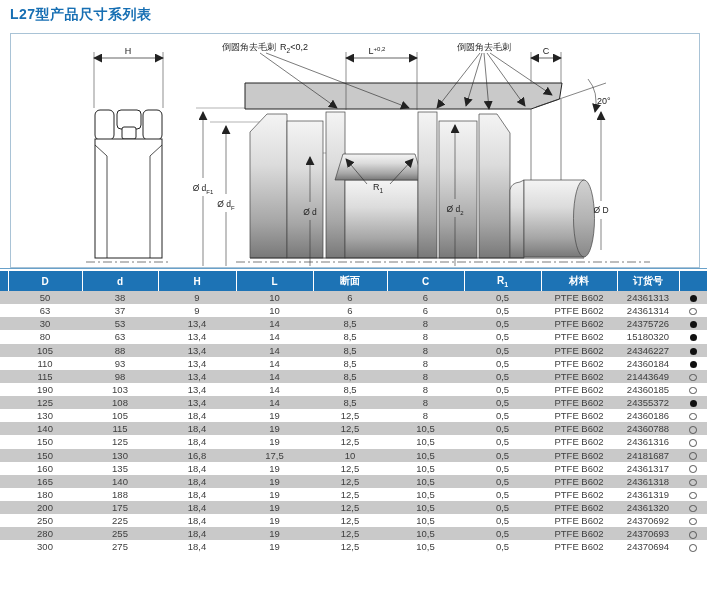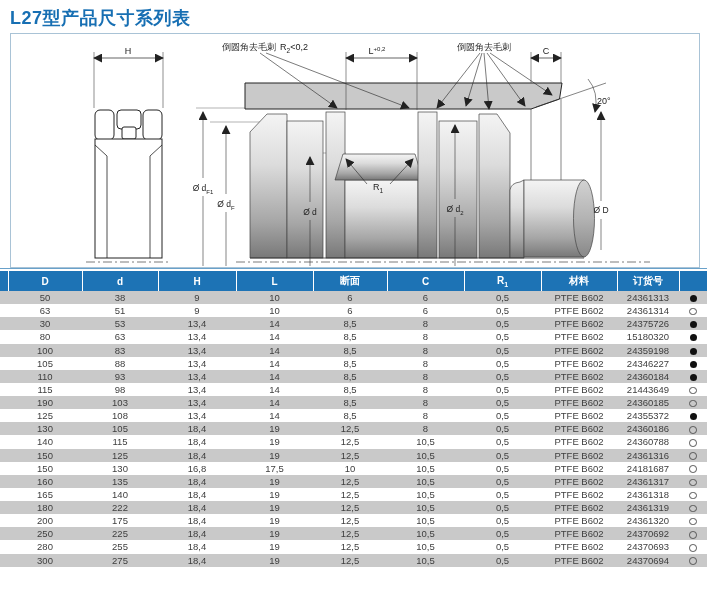--- a/index.html
+++ b/index.html
@@ -1,18 +1,18 @@
 <!DOCTYPE html>
 <html><head>
 <meta charset="utf-8">
 <style>
   html,body{margin:0;padding:0;background:#fff;}
   body{width:707px;height:593px;position:relative;overflow:hidden;
        font-family:"Liberation Sans",sans-serif;-webkit-font-smoothing:antialiased;}
-  .title{position:absolute;left:10px;top:6px;font-size:18px;font-weight:bold;
+  .title{position:absolute;left:10px;top:6px;font-size:14px;font-weight:bold;
          color:#176fb3;letter-spacing:.5px;}
   .drawing{position:absolute;left:0;top:0;}
   svg text{font-family:"Liberation Sans",sans-serif;fill:#222;}
   .table-wrap{position:absolute;left:0;top:268px;width:707px;background:#fff;
               border-top:1px solid #69a1ca;padding-top:2px;}
   table{border-collapse:collapse;table-layout:fixed;width:707px;}
   th{background:#1d73b5;color:#fff;font-size:10px;font-weight:700;height:20px;
      padding:0;text-align:center;vertical-align:middle;border-right:1px solid #fff;}
   th:last-child{border-right:none;}
   td{text-align:center;font-size:9.5px;color:#3e3e3e;height:13.13px;line-height:13px;
@@ -194,21 +194,21 @@
     <td>6</td>
     <td>6</td>
     <td>0,5</td>
     <td>PTFE B602</td>
     <td>24361313</td>
     <td><span class="dot filled"></span></td>
   </tr>
         <tr>
     <td></td>
     <td>63</td>
-    <td>51</td>
+    <td>37</td>
     <td>9</td>
     <td>10</td>
     <td>6</td>
     <td>6</td>
     <td>0,5</td>
     <td>PTFE B602</td>
     <td>24361314</td>
     <td><span class="dot open"></span></td>
   </tr>
         <tr>
@@ -228,33 +228,20 @@
     <td></td>
     <td>80</td>
     <td>63</td>
     <td>13,4</td>
     <td>14</td>
     <td>8,5</td>
     <td>8</td>
     <td>0,5</td>
     <td>PTFE B602</td>
     <td>15180320</td>
-    <td><span class="dot filled"></span></td>
-  </tr>
-        <tr>
-    <td></td>
-    <td>100</td>
-    <td>83</td>
-    <td>13,4</td>
-    <td>14</td>
-    <td>8,5</td>
-    <td>8</td>
-    <td>0,5</td>
-    <td>PTFE B602</td>
-    <td>24359198</td>
     <td><span class="dot filled"></span></td>
   </tr>
         <tr>
     <td></td>
     <td>105</td>
     <td>88</td>
     <td>13,4</td>
     <td>14</td>
     <td>8,5</td>
     <td>8</td>
@@ -389,21 +376,21 @@
     <td>12,5</td>
     <td>10,5</td>
     <td>0,5</td>
     <td>PTFE B602</td>
     <td>24361318</td>
     <td><span class="dot open"></span></td>
   </tr>
         <tr>
     <td></td>
     <td>180</td>
-    <td>222</td>
+    <td>188</td>
     <td>18,4</td>
     <td>19</td>
     <td>12,5</td>
     <td>10,5</td>
     <td>0,5</td>
     <td>PTFE B602</td>
     <td>24361319</td>
     <td><span class="dot open"></span></td>
   </tr>
         <tr>

